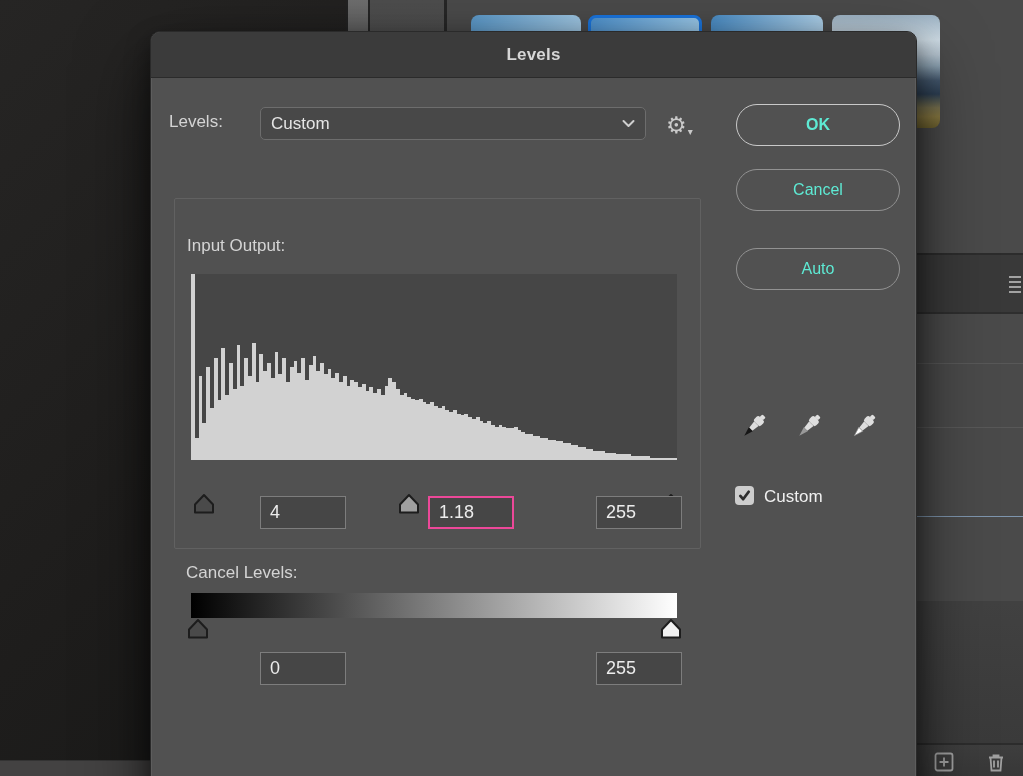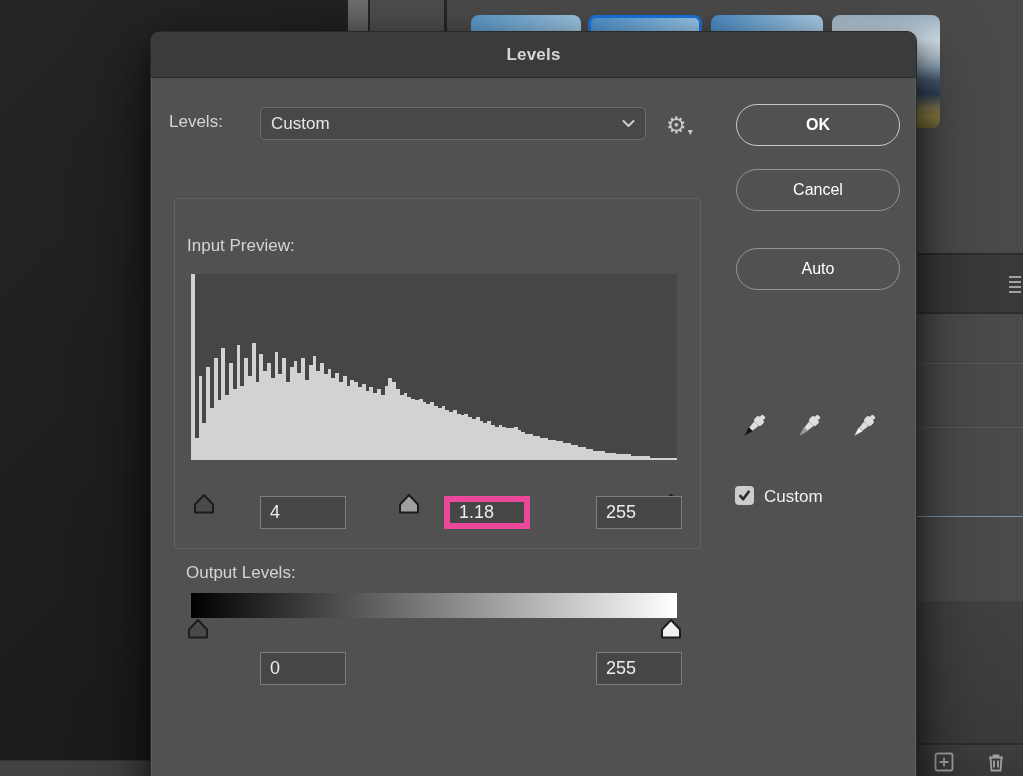--- a/index.html
+++ b/index.html
@@ -53,21 +53,21 @@
   .select{
     background:#484848;border:1px solid #6d6d6d;border-radius:5px;box-sizing:border-box;
     height:33px;display:flex;align-items:center;color:#e5e5e5;font-size:17px;
     padding:0 10px;justify-content:space-between;
   }
   .chev{width:13px;height:9px;flex:none;}
   .chev polyline{fill:none;stroke:#cfcfcf;stroke-width:2;stroke-linecap:round;stroke-linejoin:round;}
 
   .pill{
     position:absolute;left:585px;width:164px;height:42px;border-radius:21px;
-    background:transparent;border:1px solid #929292;color:#ffffff;font-size:16px;
+    background:transparent;border:1px solid #929292;color:#5eead4;font-size:16px;
     display:flex;align-items:center;justify-content:center;box-sizing:border-box;
     font-family:inherit;
   }
   .pill.ok{border:1.5px solid #c9c9c9;font-weight:bold;}
 
   .groupbox{position:absolute;left:23px;top:166px;width:527px;height:351px;border:1px solid #616161;border-radius:2px;box-sizing:border-box;}
   .channel-row{position:absolute;left:10px;top:-17px;background:#515151;padding:0 8px;display:flex;align-items:center;gap:10px;height:34px;}
 
   .histogram{
     position:absolute;left:16px;top:75px;width:486px;height:186px;background:#464646;
@@ -80,21 +80,21 @@
   .tri polygon{stroke:#1d1d1d;stroke-width:2;stroke-linejoin:round;}
   .tri.black polygon{fill:#4a4a4a;}
   .tri.gray polygon{fill:#9f9f9f;}
   .tri.white polygon{fill:#f1f1f1;}
 
   .numfield{
     position:absolute;width:86px;height:33px;background:#464646;border:1px solid #7d7d7d;
     color:#ececec;font-size:18px;padding:0 0 0 9px;box-sizing:border-box;border-radius:0;
     font-family:inherit;
   }
-  .numfield.focused{border:6px solid #ec4899;margin-left:16px;}
+  .numfield.focused{border:2px solid #ec4899;}
 
   .gradientbar{position:absolute;left:40px;top:561px;width:486px;height:25px;background:linear-gradient(90deg,#000 0%,#fff 100%);}
 
   .dropper{position:absolute;top:377px;width:34px;height:36px;}
   .checkbox{
     position:absolute;left:584px;top:454px;width:19px;height:19px;background:#cdcdcd;border-radius:4px;
     display:flex;align-items:center;justify-content:center;
   }
   .gearwrap{position:absolute;left:515px;top:75px;height:33px;display:flex;align-items:flex-end;color:#c9c9c9;}
   .gear-glyph{font-size:23px;line-height:30px;}
@@ -224,21 +224,21 @@
   </div>
 
   <div class="checkbox">
     <svg id="check-glyph" width="13" height="13" viewBox="0 0 14 14" style="display: block;">
         <path d="M2.5,7.5 l3,3.5 L11.5,3" fill="none" stroke="#2e2e2e" stroke-width="3" stroke-linecap="round" stroke-linejoin="round"></path>
       </svg>
   </div>
   <span class="lbl abs" style="left:613px;top:455px;color:#f0f0f0;">Custom</span>
 
   <div class="groupbox">
-    <span class="lbl abs" style="left:12px;top:37px;">Input Preview:</span>
+    <span class="lbl abs" style="left:12px;top:37px;">Input Output:</span>
     <div class="histogram">
         <div class="hbar" style="height: 100%;"></div>
         <div class="hbar" style="height: 12%;"></div>
         <div class="hbar" style="height: 45%;"></div>
         <div class="hbar" style="height: 20%;"></div>
         <div class="hbar" style="height: 50%;"></div>
         <div class="hbar" style="height: 28%;"></div>
         <div class="hbar" style="height: 55%;"></div>
         <div class="hbar" style="height: 32%;"></div>
         <div class="hbar" style="height: 60%;"></div>
@@ -372,21 +372,21 @@
       <polygon points="12,2 21,11.5 21,19.5 3,19.5 3,11.5"></polygon>
     </svg>
   <svg class="tri white" style="left:508px;top:461px;" viewBox="0 0 24 22">
       <polygon points="12,2 21,11.5 21,19.5 3,19.5 3,11.5"></polygon>
     </svg>
 
   <input class="numfield" style="left: 109px; top: 464px;" value="4">
   <input class="numfield focused" style="left: 277px; top: 464px;" value="1.18">
   <input class="numfield" style="left: 445px; top: 464px;" value="255">
 
-  <span class="lbl abs" style="left:35px;top:531px;">Output Levels:</span>
+  <span class="lbl abs" style="left:35px;top:531px;">Cancel Levels:</span>
   <div class="gradientbar"></div>
   <svg class="tri black" style="left:35px;top:586px;" viewBox="0 0 24 22">
       <polygon points="12,2 21,11.5 21,19.5 3,19.5 3,11.5"></polygon>
     </svg>
   <svg class="tri white" style="left:508px;top:586px;" viewBox="0 0 24 22">
       <polygon points="12,2 21,11.5 21,19.5 3,19.5 3,11.5"></polygon>
     </svg>
   <input class="numfield" style="left: 109px; top: 620px;" value="0">
   <input class="numfield" style="left: 445px; top: 620px;" value="255">
 </div>

